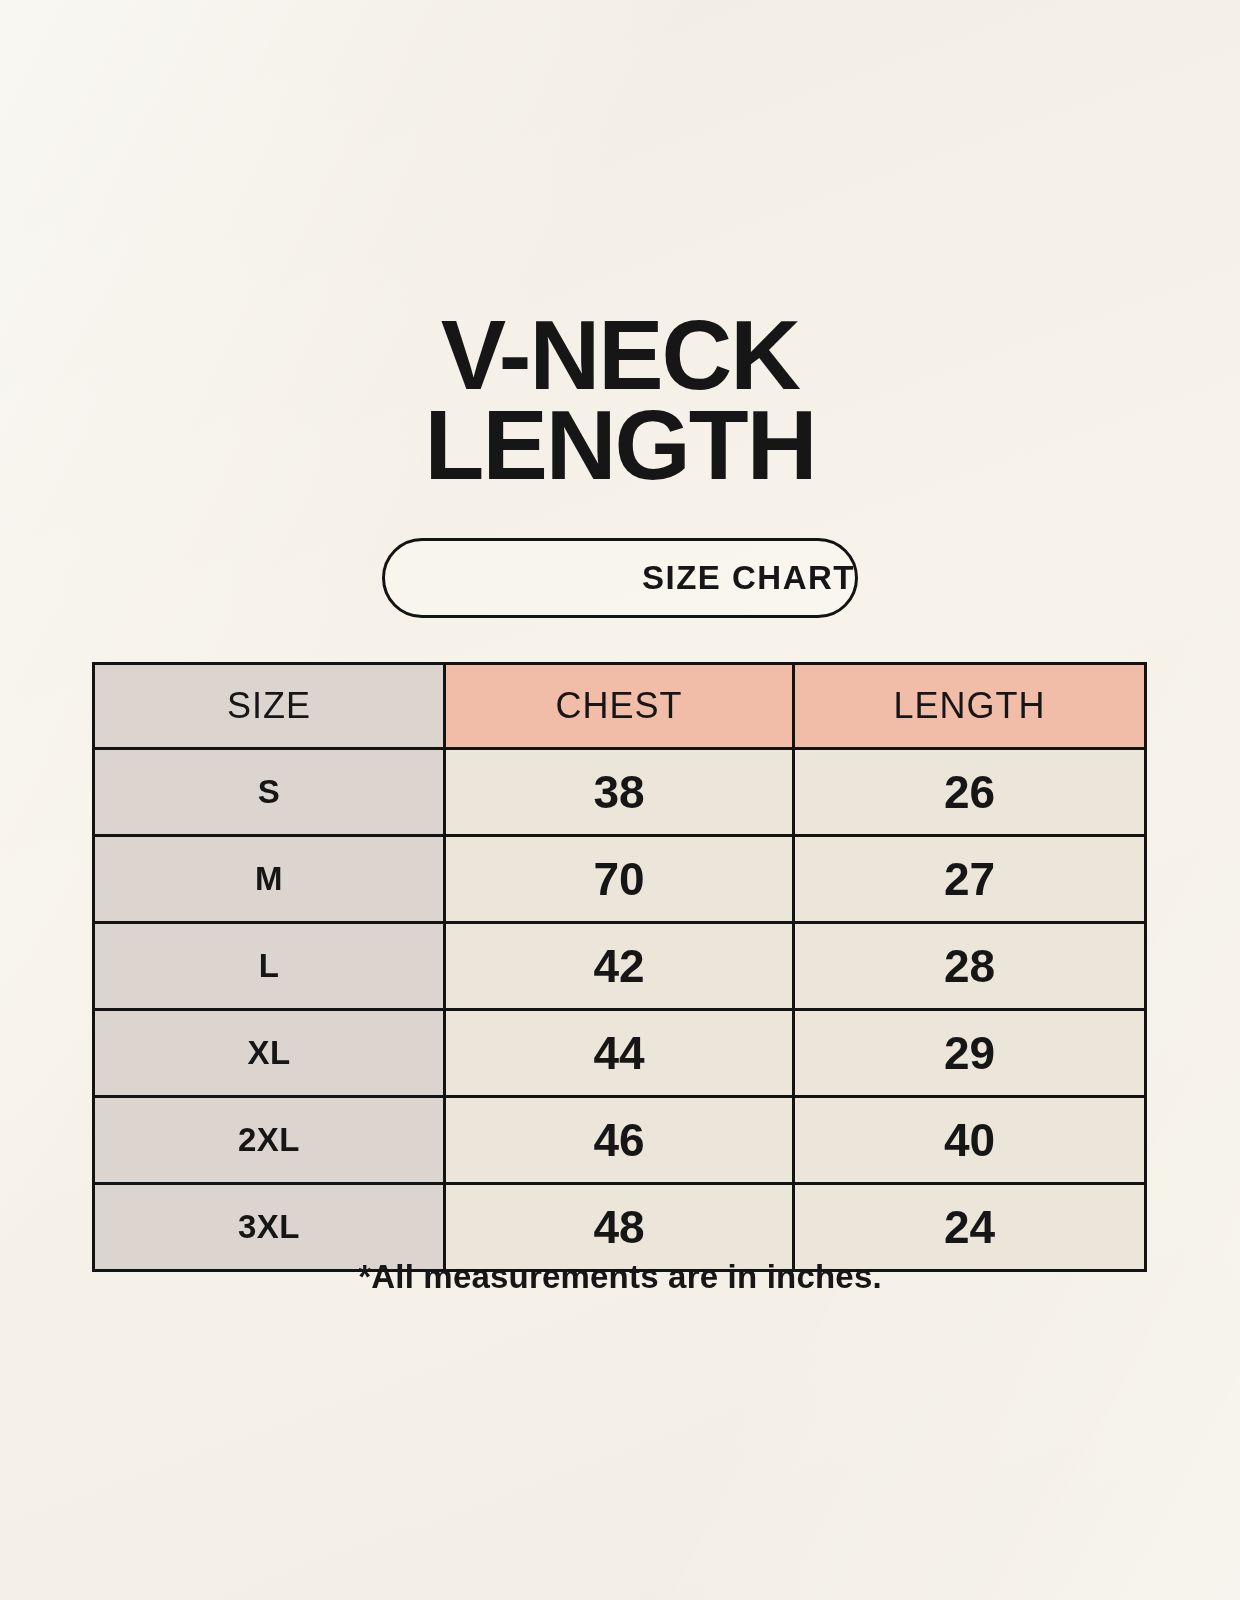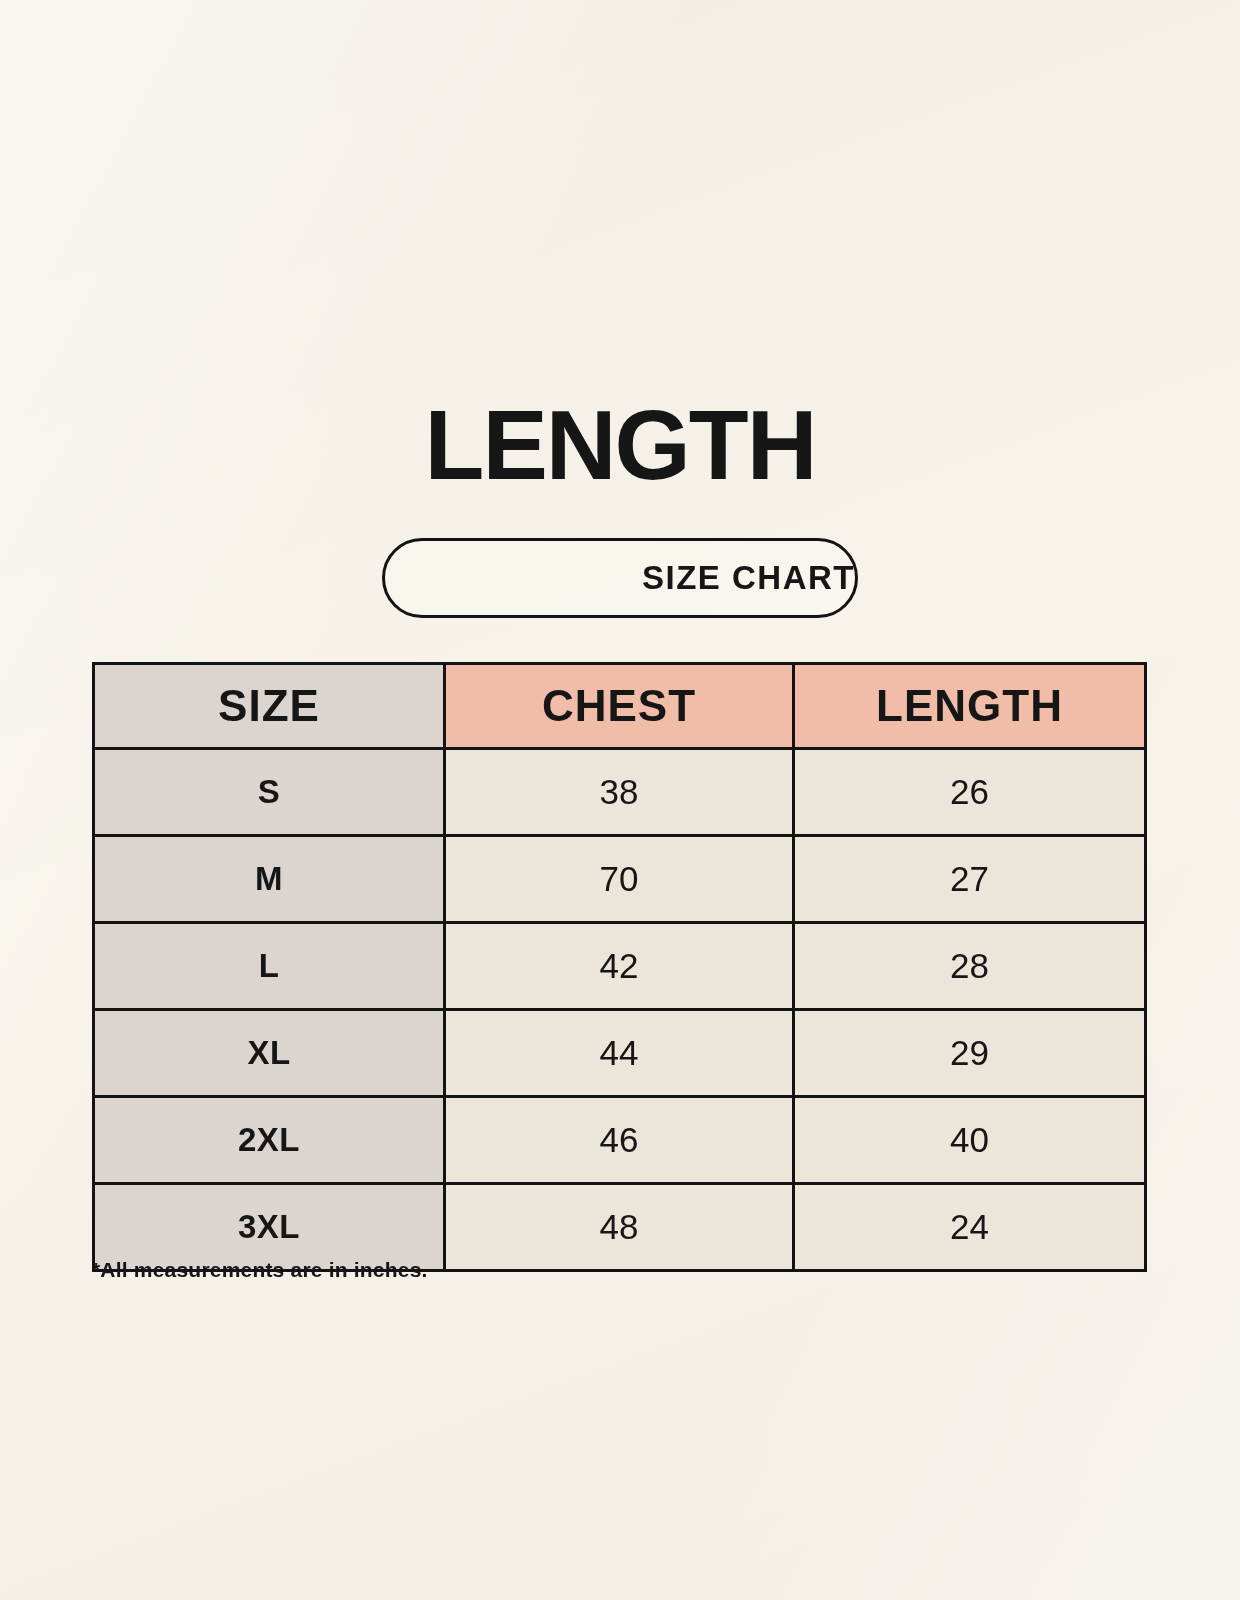--- a/index.html
+++ b/index.html
@@ -70,58 +70,58 @@
     border: 3px solid var(--border-black);
     text-align: center;
     vertical-align: middle;
     color: var(--text-black);
   }
   .size-table col.c1 { width: 351px; }
   .size-table col.c2 { width: 349px; }
   .size-table col.c3 { width: 352px; }
   .size-table thead th {
     height: 85px;
-    font-size: 44px;
-    font-weight: 700;
+    font-size: 36px;
+    font-weight: 400;
     letter-spacing: 1px;
     background: var(--header-pink);
   }
   .size-table thead th.col-size { background: var(--column-gray); }
   .size-table tbody th {
     height: 87px;
     font-size: 33px;
     font-weight: 700;
     letter-spacing: 0.5px;
     background: var(--column-gray);
   }
   .size-table tbody td {
     height: 87px;
-    font-size: 35px;
-    font-weight: 400;
+    font-size: 46px;
+    font-weight: 700;
     background: var(--cell-cream);
   }
   .footnote {
     position: absolute;
     top: 1258px;
     left: 92px;
     width: 1056px;
-    text-align: left;
-    font-size: 21px;
+    text-align: center;
+    font-size: 33px;
     font-weight: 700;
     letter-spacing: 0.2px;
     color: var(--text-black);
   }
 </style>
 </head>
 <body>
 
 <div class="stage">
 
   <h1 class="title">
-    <br>
+    <span>V-NECK</span><br>
     <span>LENGTH</span>
   </h1>
 
   <div class="badge">
     <span>SIZE CHART</span>
   </div>
 
   <table class="size-table">
     <colgroup>
         <col class="c1">

